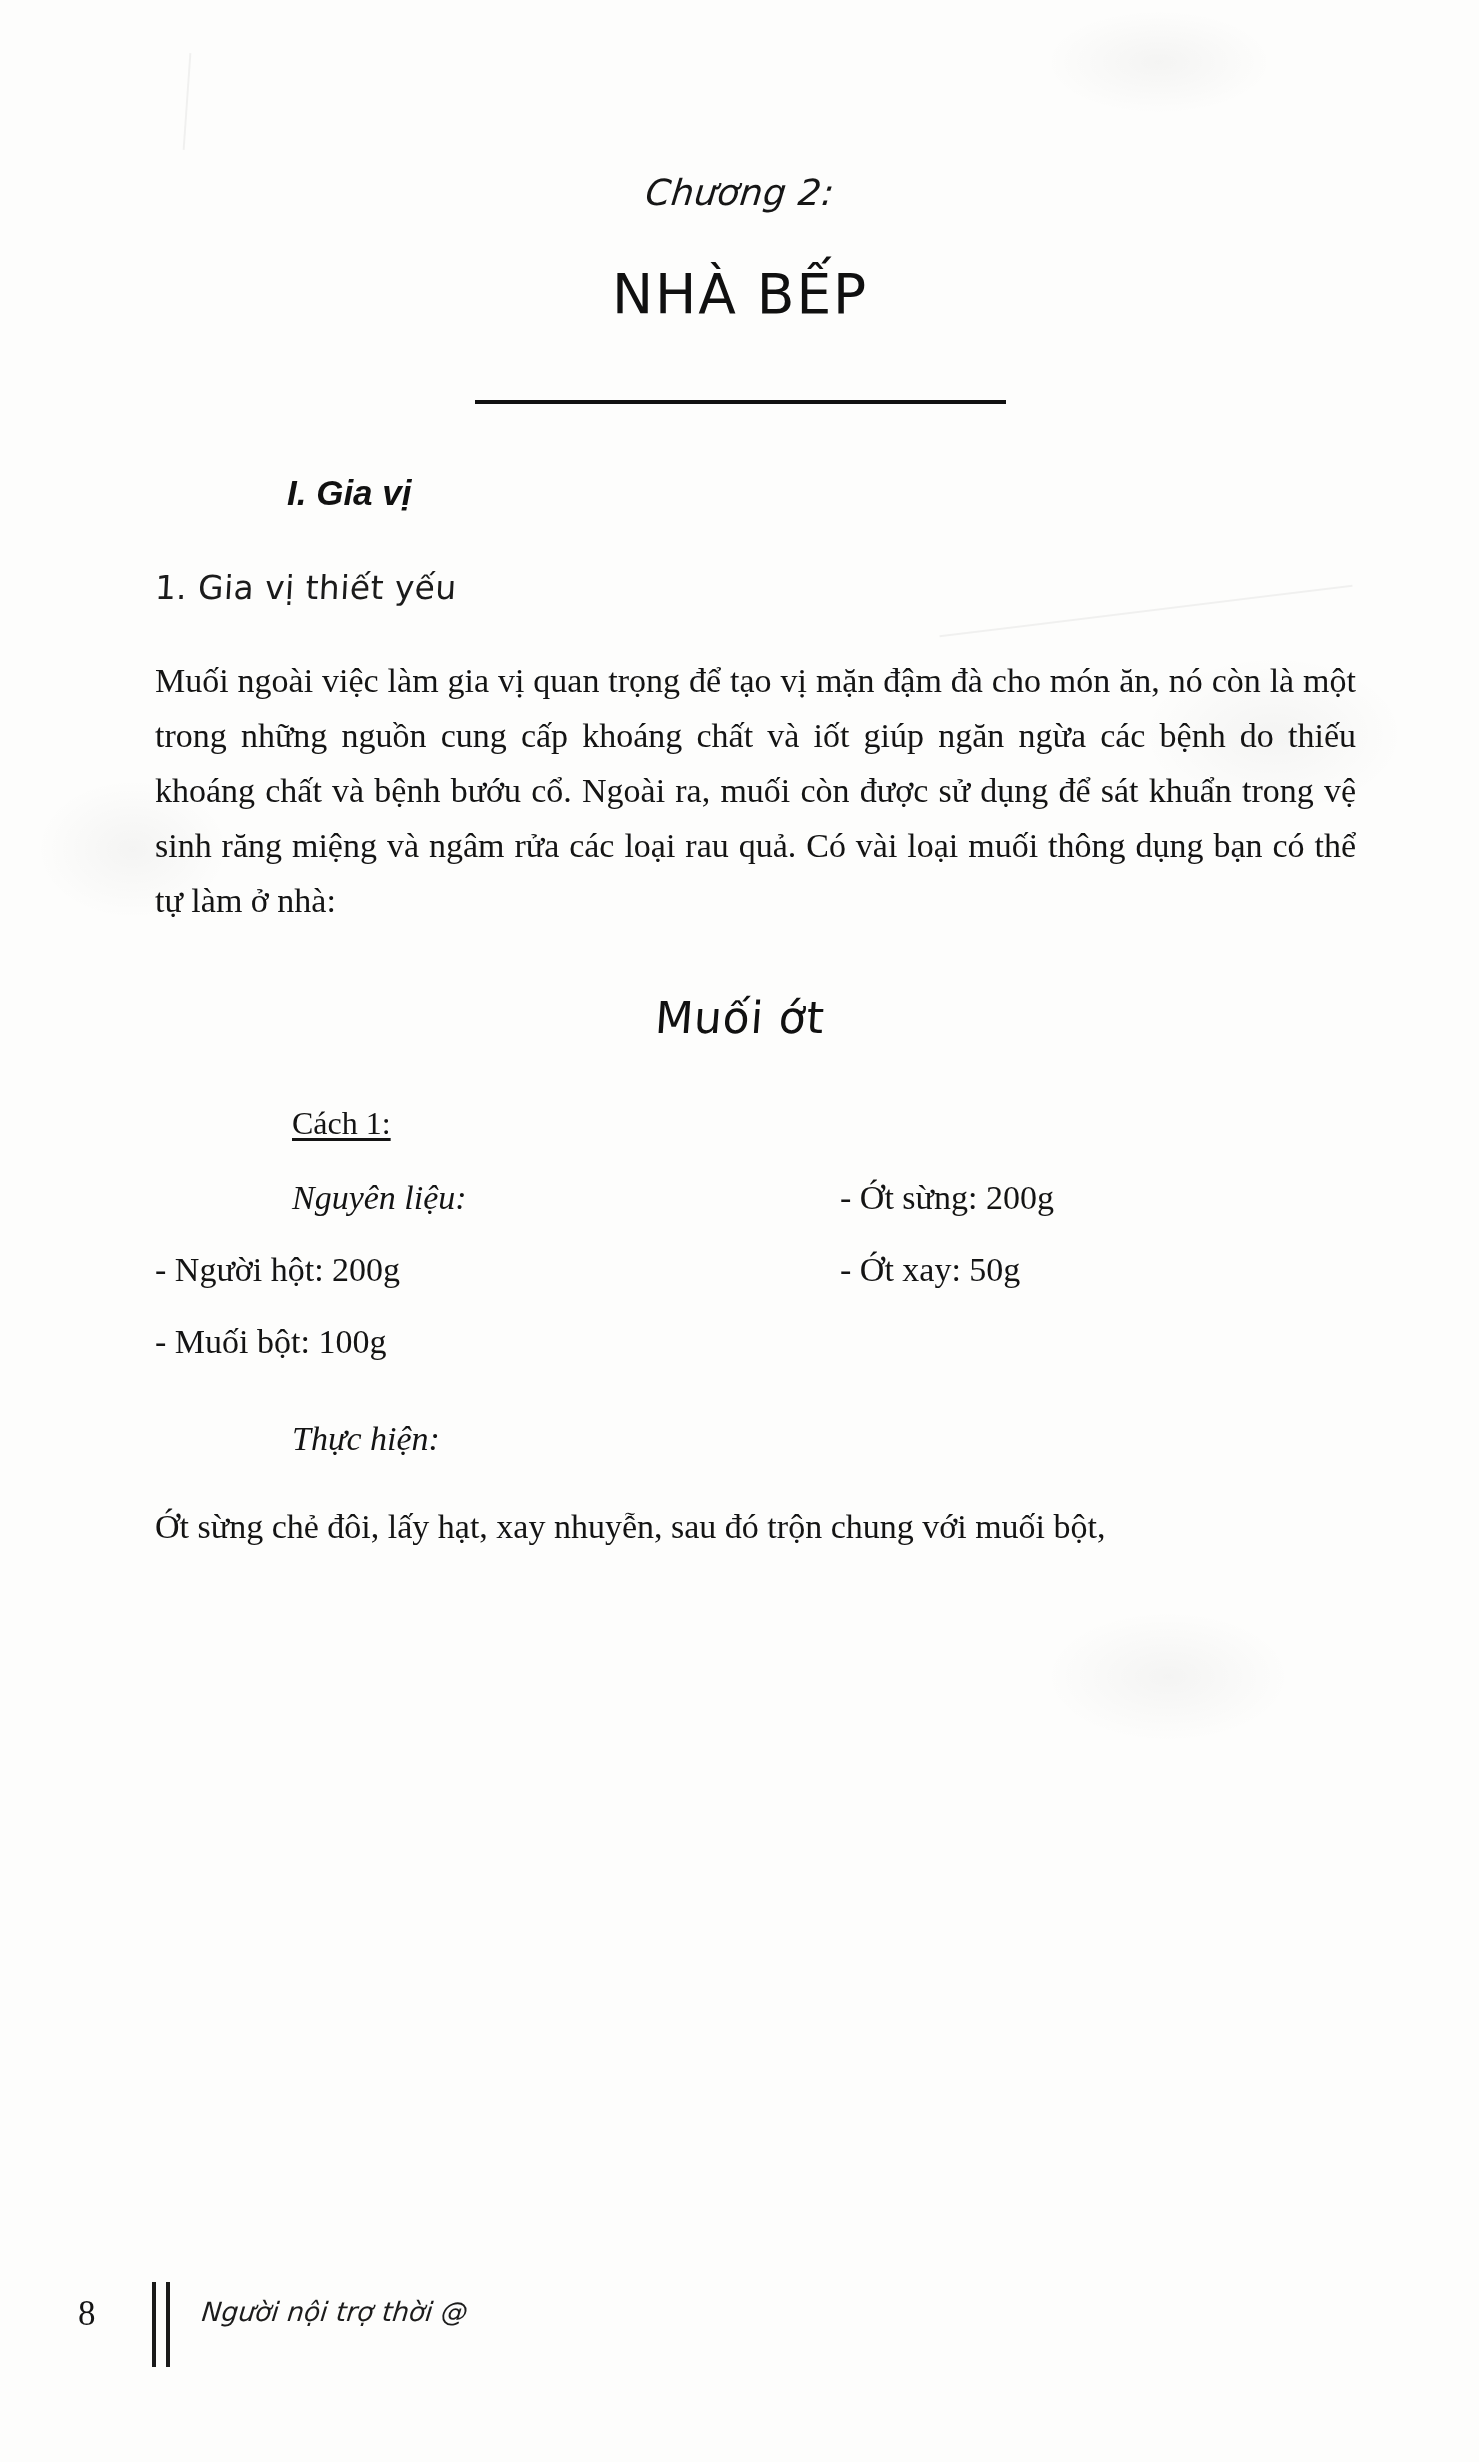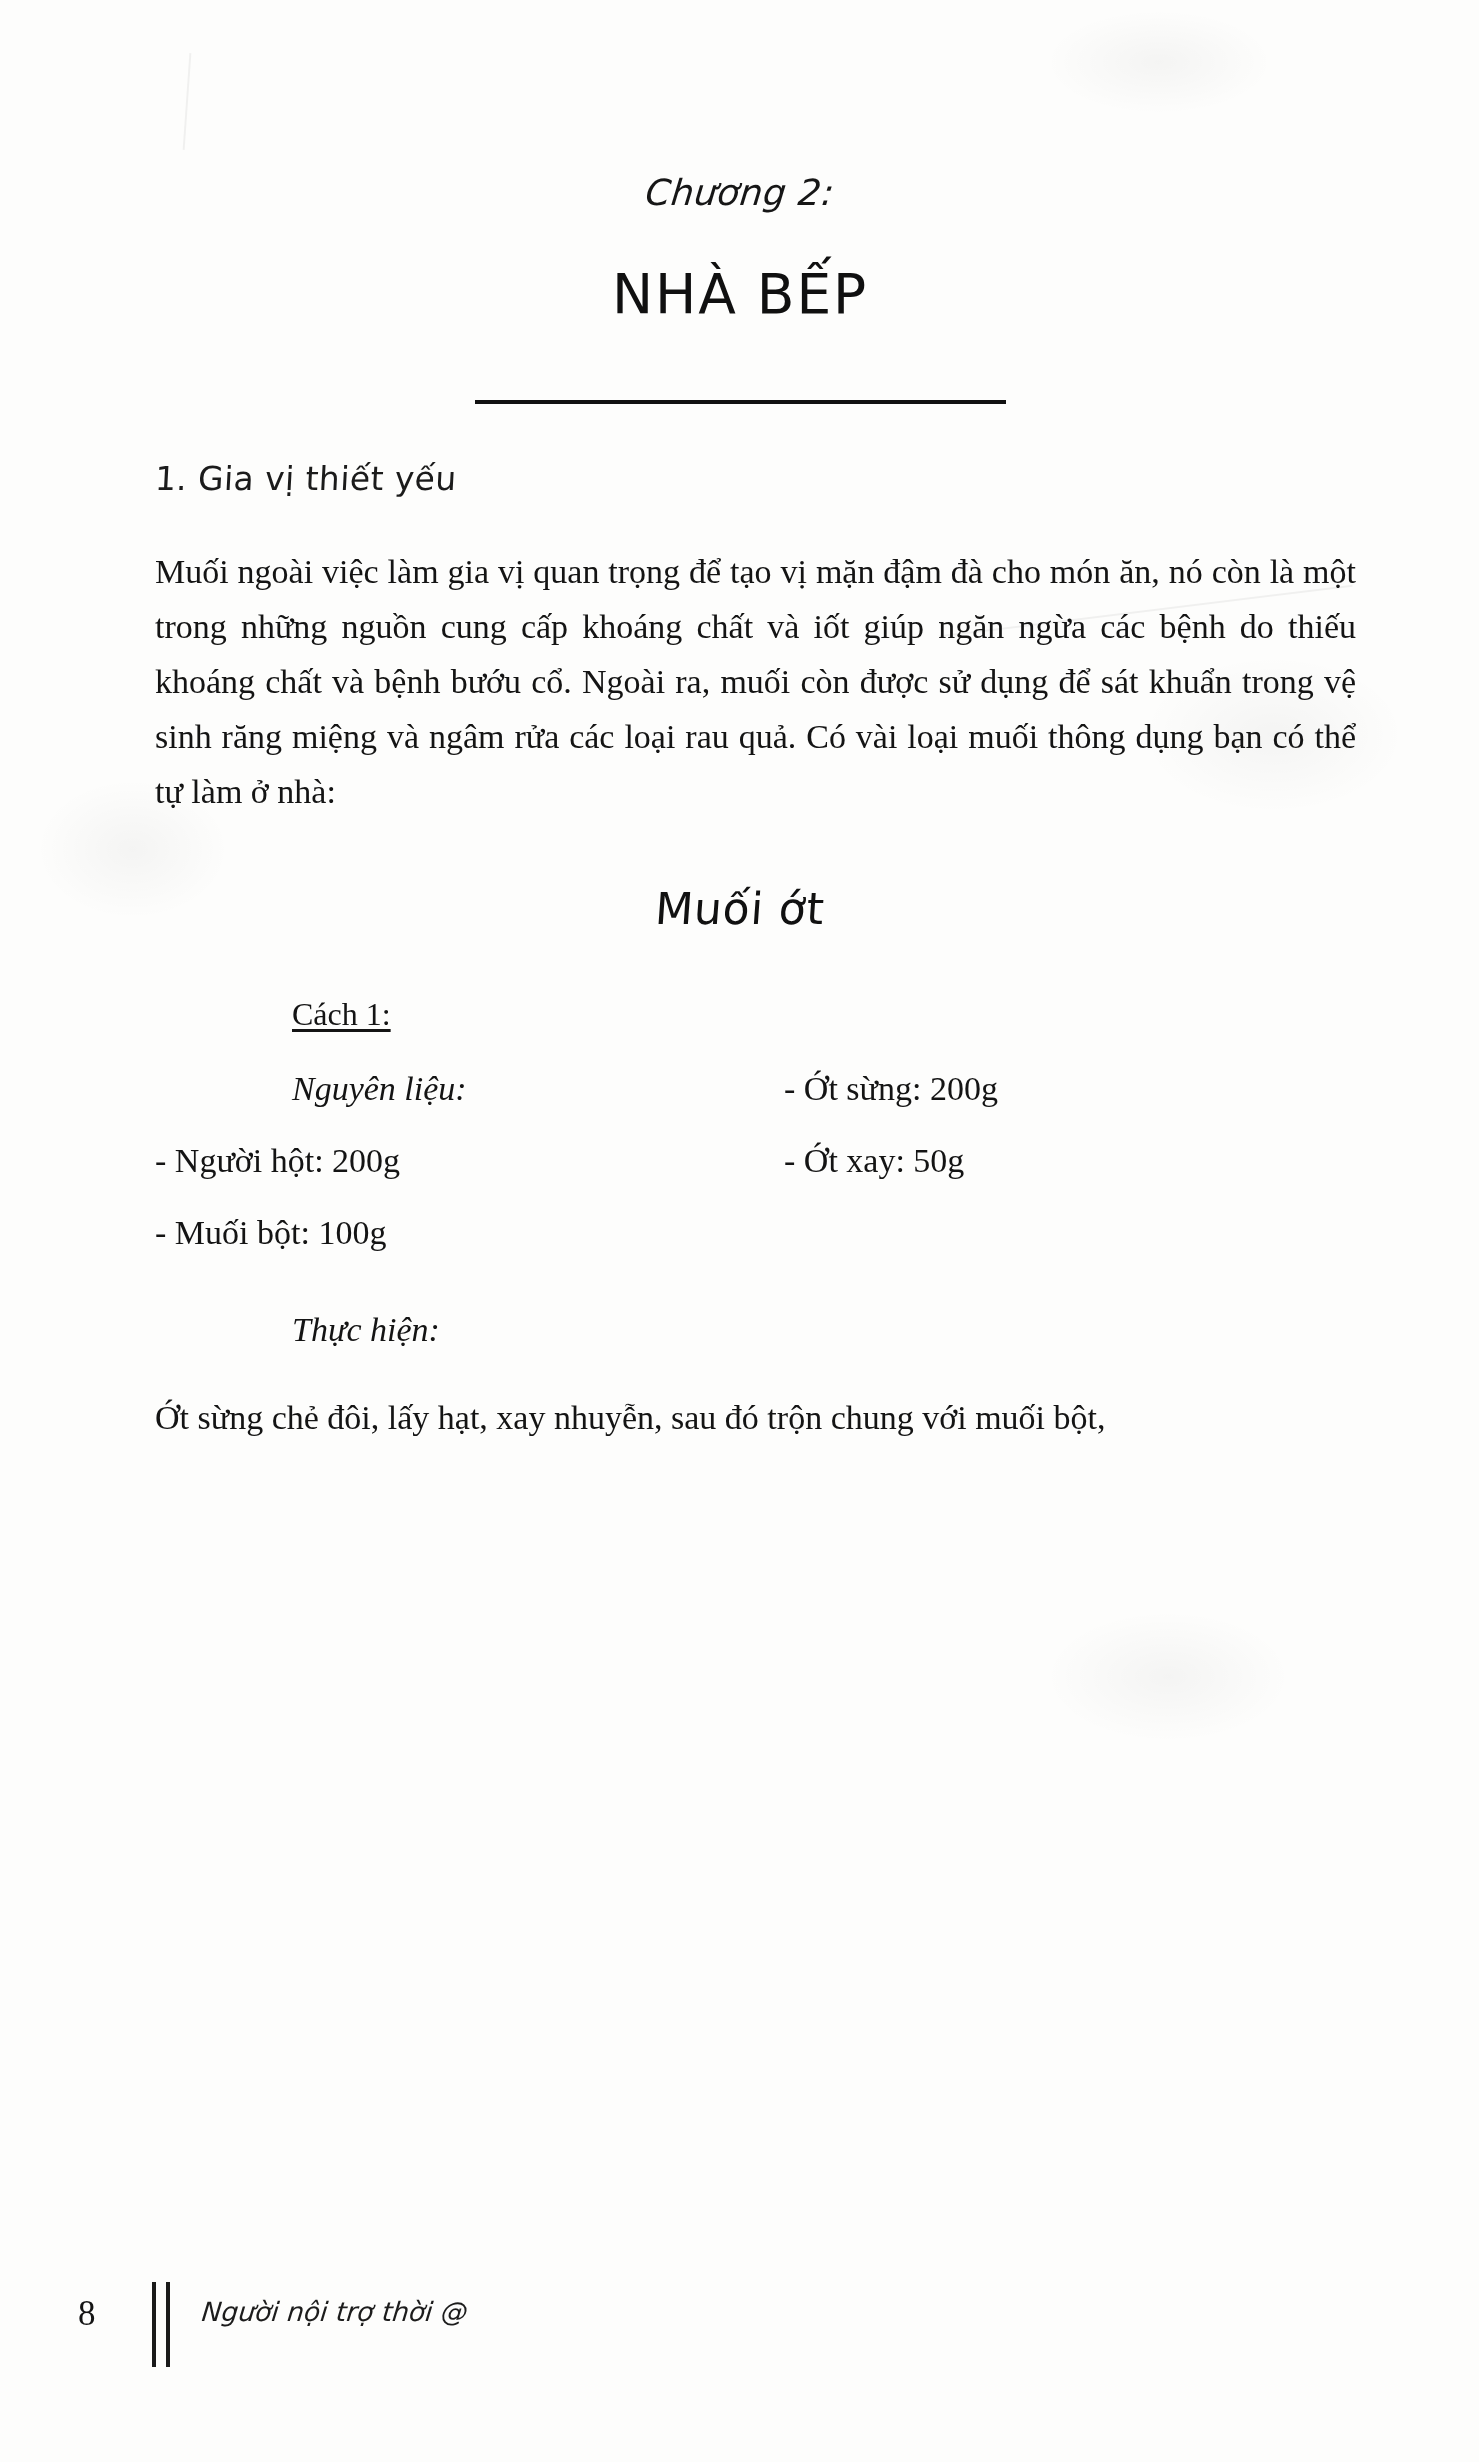--- a/index.html
+++ b/index.html
@@ -144,21 +144,21 @@
     height: 221px;
   }
   .ing-col-left {
     position: absolute;
     left: 155px;
     top: 0;
     width: 460px;
   }
   .ing-col-right {
     position: absolute;
-    left: 784px;
+    left: 840px;
     top: 0;
     width: 460px;
   }
   .ing-head {
     margin-left: 137px;
     font-style: italic;
     font-size: 34px;
     color: #141414;
   }
   .ing-item {
@@ -239,20 +239,21 @@
   <div class="content">
 
     <div class="chapter-label">Chương 2:</div>
 
     <div class="chapter-title">
       <span class="title-line-2">NHÀ BẾP</span>
     </div>
 
     <div class="rule"></div>
 
+    <div class="sec-1">I. Gia vị</div>
     <div class="sec-2">1. Gia vị thiết yếu</div>
 
     <div class="body-par">Muối ngoài việc làm gia vị quan trọng để tạo vị mặn đậm đà cho món ăn, nó còn là một trong những nguồn cung cấp khoáng chất và iốt giúp ngăn ngừa các bệnh do thiếu khoáng chất và bệnh bướu cổ. Ngoài ra, muối còn được sử dụng để sát khuẩn trong vệ sinh răng miệng và ngâm rửa các loại rau quả. Có vài loại muối thông dụng bạn có thể tự làm ở nhà:</div>
 
     <div class="recipe-title">Muối ớt</div>
 
     <div class="method-label">Cách 1:</div>
 
     <div class="ing-wrap">
       <div class="ing-col-left">

